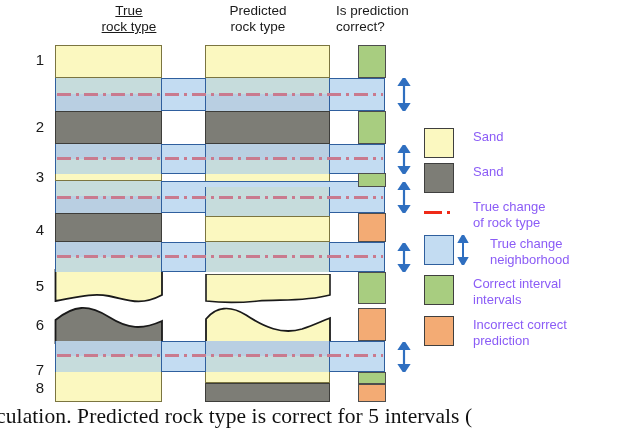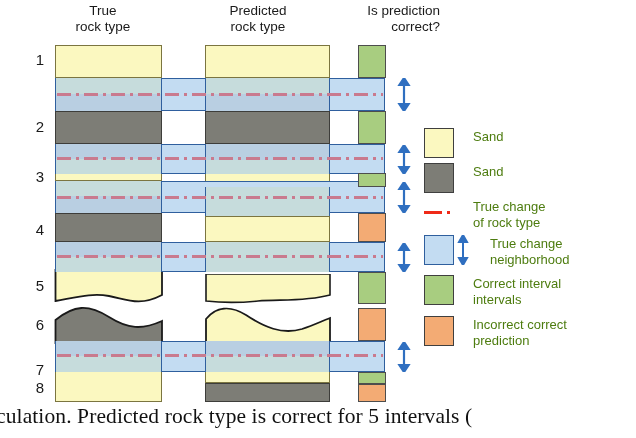--- a/index.html
+++ b/index.html
@@ -14,23 +14,23 @@
 
   
   .colhead{
     position:absolute;
     text-align:center;
     font-size:13.5px;
     line-height:16px;
     color:#1a1a1a;
     white-space:pre-line;
   }
-  #head-true{left:48px;top:3px;width:110px;}
+  #head-true{left:74px;top:3px;width:110px;text-decoration:underline;}
   #head-pred{left:200px;top:3px;width:116px;}
-  #head-correct{left:336px;top:3px;width:104px;text-align:right;}
+  #head-correct{left:336px;top:3px;width:104px;text-align:left;}
 
   
   .rowlabel{
     position:absolute;
     font-size:15px;
     color:#1a1a1a;
     text-align:right;
     width:22px;
     line-height:15px;
   }
@@ -98,21 +98,21 @@
   }
   .leg-swatch.sand{background:#fbf8c0;}
   .leg-swatch.clay{background:#7d7d76;}
   .leg-swatch.green{background:#a8cd80;}
   .leg-swatch.orange{background:#f3ab74;}
   .leg-swatch.nb{background:#c3dcf2;border-color:#2f5f9e;}
   .leg-text{
     margin-left:19px;
     font-size:13px;
     line-height:16px;
-    color:#4d7c0f;
+    color:#8b5cf6;
     white-space:pre-line;
     padding-top:1px;
   }
   .leg-line{
     width:30px;height:30px;position:relative;flex:0 0 auto;
   }
   .leg-line i{
     position:absolute;left:0;top:13px;height:3px;width:30px;display:block;
     background:
       repeating-linear-gradient(

